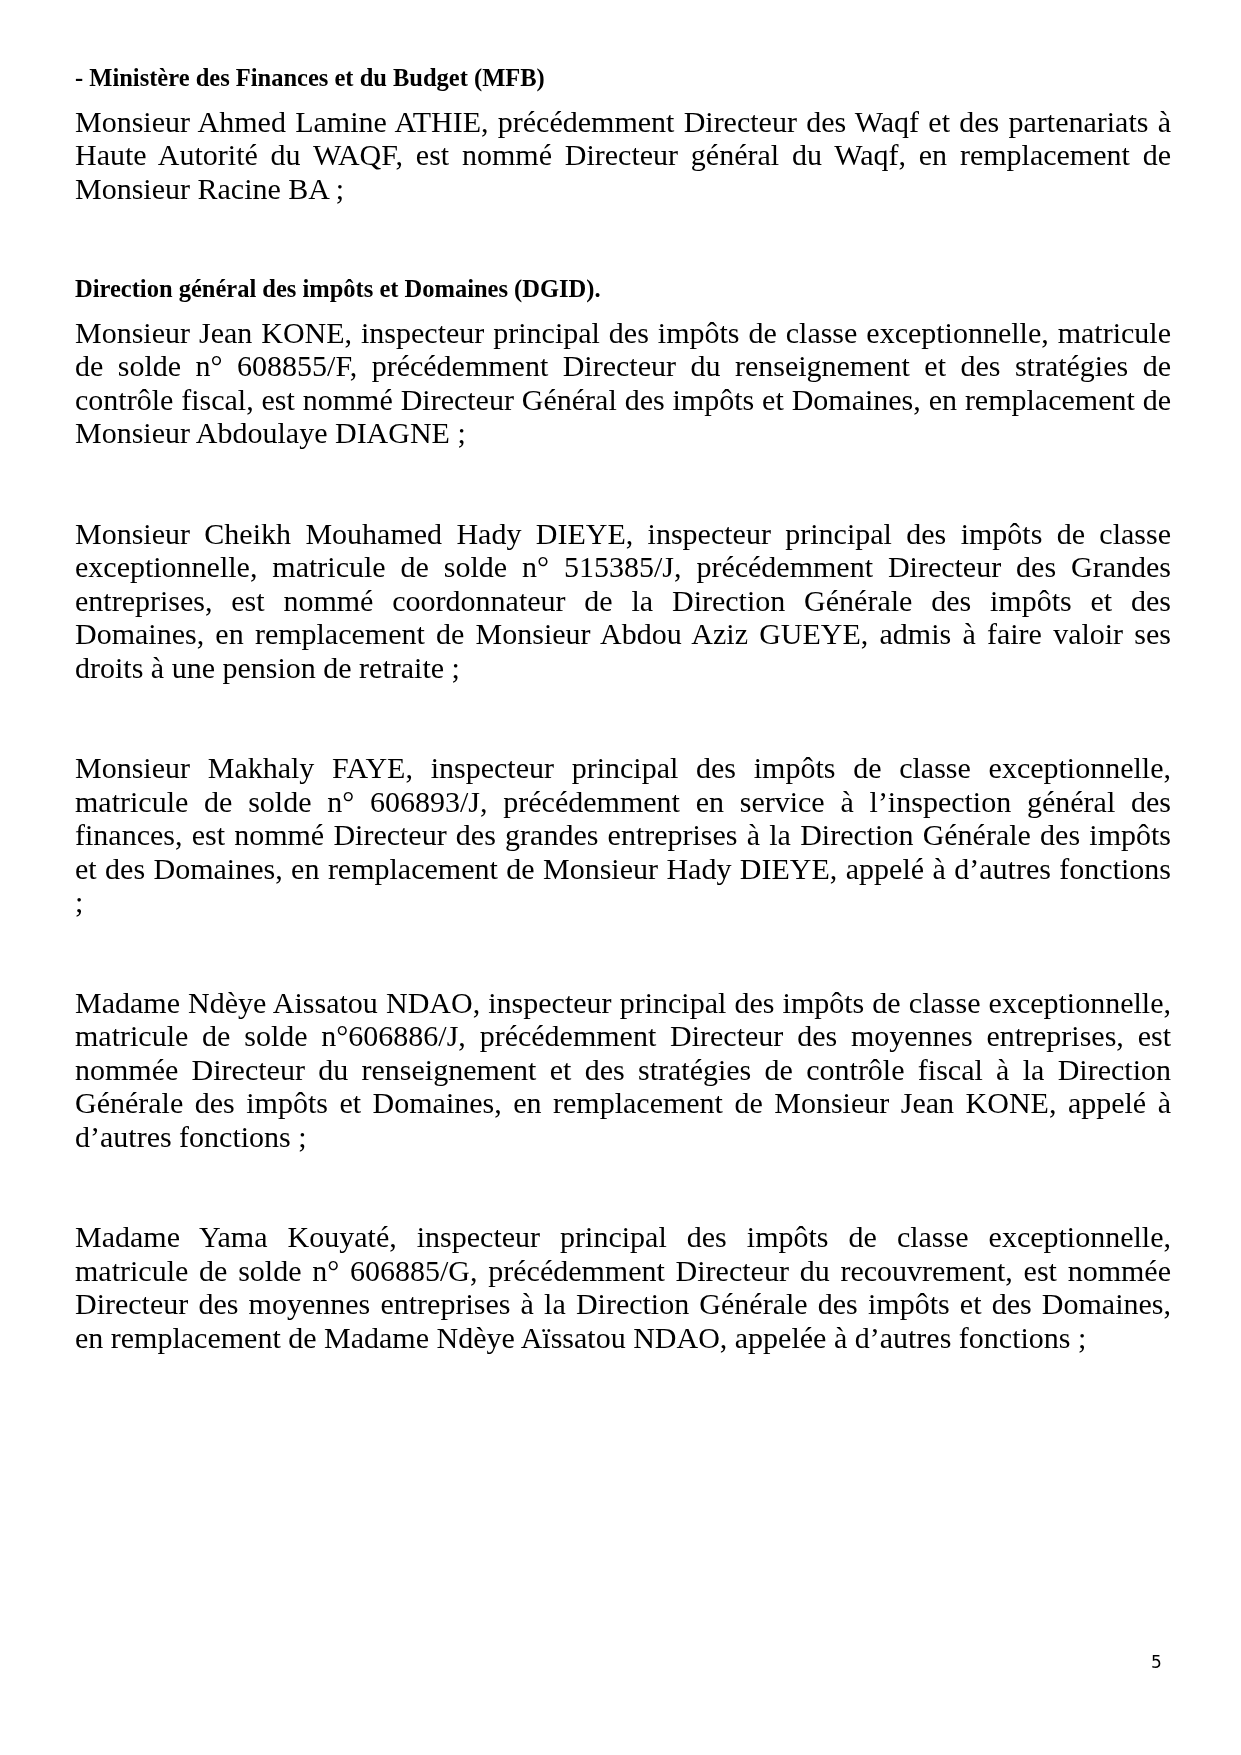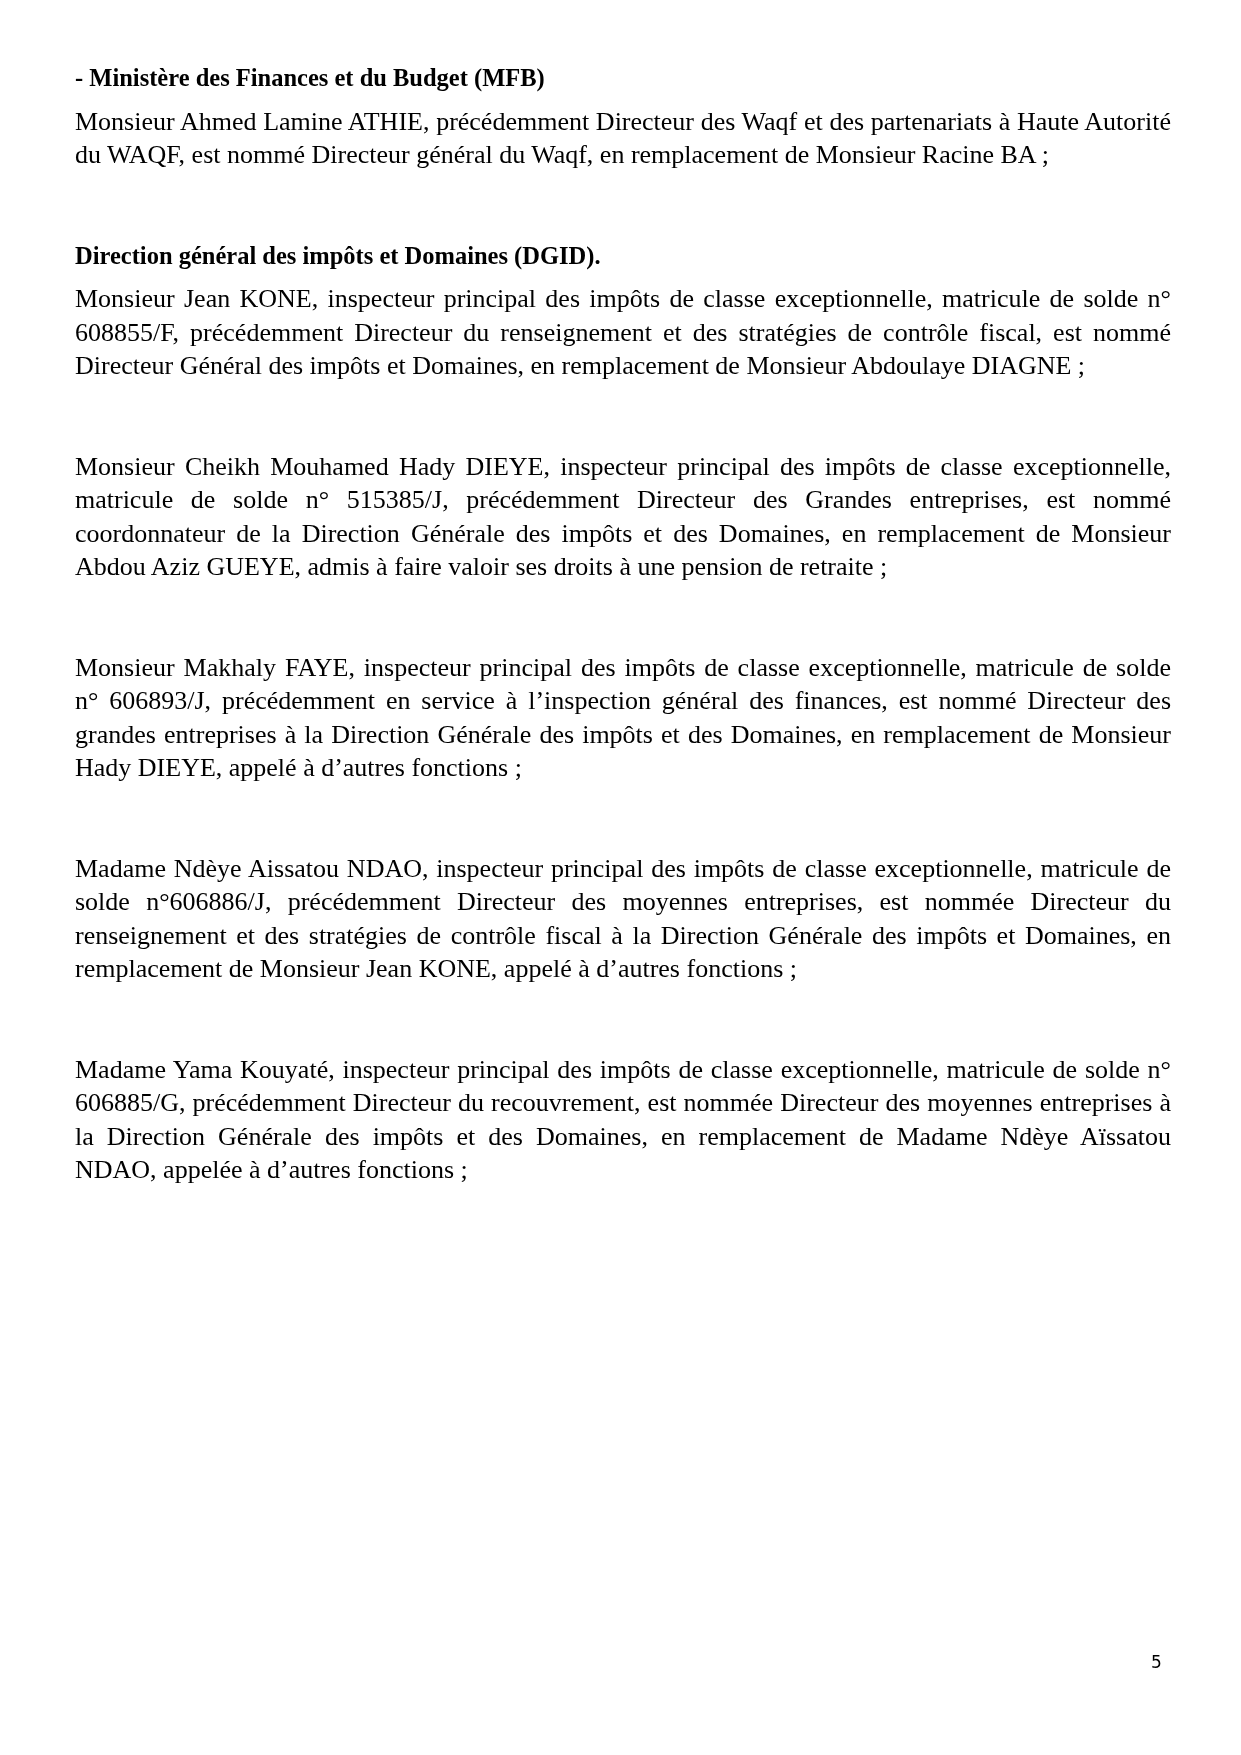--- a/index.html
+++ b/index.html
@@ -21,21 +21,21 @@
       top: 61px;
       width: 1096px;
     }
     .heading {
       font-weight: bold;
       font-size: 24.5px;
       line-height: 33.5px;
       margin: 0 0 10px 0;
     }
     .para {
-      font-size: 26px;
+      font-size: 30px;
       line-height: 33.5px;
       text-align: justify;
       margin: 0;
     }
     .gap-after-mfb-1 { margin-bottom: 67px; }
     .gap-after-mfb-2 { margin-bottom: 56px; }
     .gap-std { margin-bottom: 67px; }
     .page-number {
       position: absolute;
       left: 1151px;

